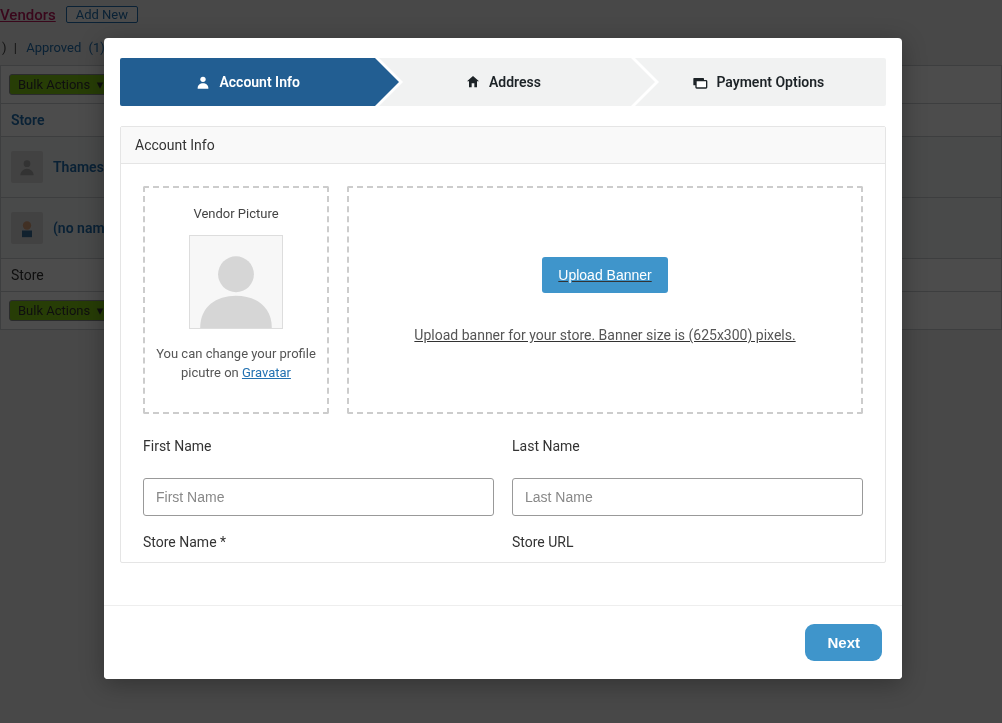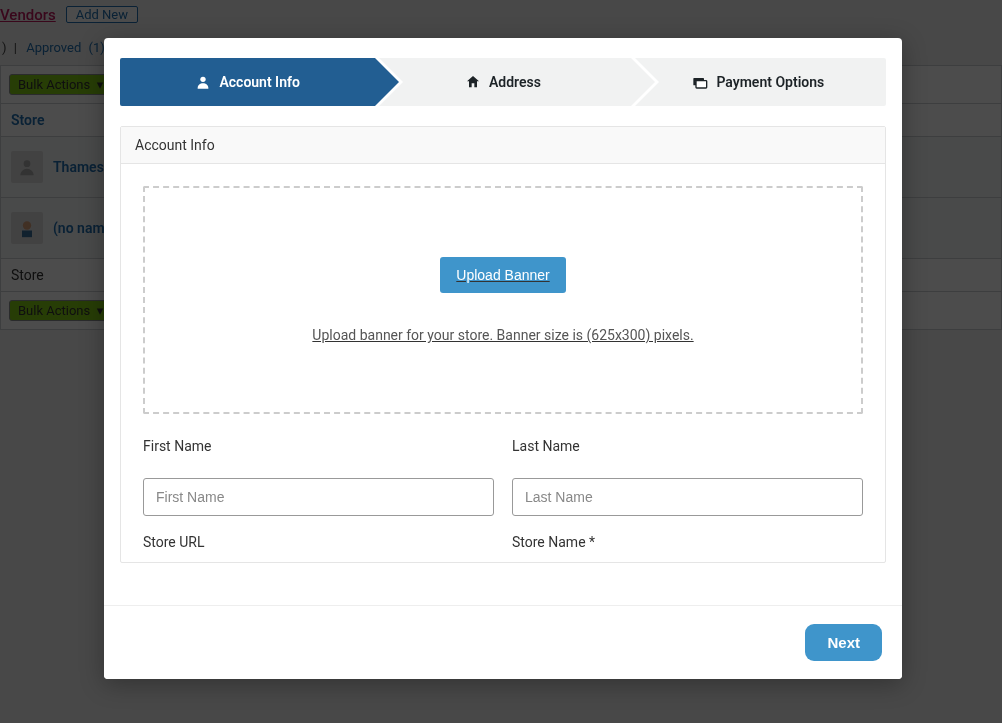--- a/index.html
+++ b/index.html
@@ -402,44 +402,56 @@
           </svg>
         <span>Payment Options</span>
       </div>
     </div>
 
     <div class="panel">
       <div class="panel-header">Account Info</div>
       <div class="panel-body scroll-cut">
 
         <div class="uploads">
+          <div class="vp-box dashed">
+            <div class="vp-title">Vendor Picture</div>
+            <div class="vp-avatar">
+              <svg viewBox="0 0 24 24">
+                  <circle cx="12" cy="9" r="5" fill="#d6d6d6"></circle>
+                  <path d="M2 24c0-6 4.5-9 10-9s10 3 10 9" fill="#d6d6d6"></path>
+                </svg>
+            </div>
+            <div class="vp-hint">
+              <span>You can change your profile picutre on </span><a href="#">Gravatar</a>
+            </div>
+          </div>
 
           <div class="banner-box dashed">
             <button class="btn-blue">Upload Banner</button>
             <div class="banner-hint">Upload banner for your store. Banner size is (625x300) pixels.</div>
           </div>
         </div>
 
         <div class="form-row">
           <div class="field">
             <label>First Name</label>
             <input type="text" placeholder="First Name" style="">
           </div>
           <div class="field">
             <label>Last Name</label>
             <input type="text" placeholder="Last Name" style="">
           </div>
         </div>
 
         <div class="form-row row2">
           <div class="field">
+            <label>Store Name *</label>
+          </div>
+          <div class="field">
             <label>Store URL</label>
-          </div>
-          <div class="field">
-            <label>Store Name *</label>
           </div>
         </div>
 
       </div>
     </div>
   </div>
 
   <div class="modal-footer">
     <button class="btn-next">Next</button>
   </div>

